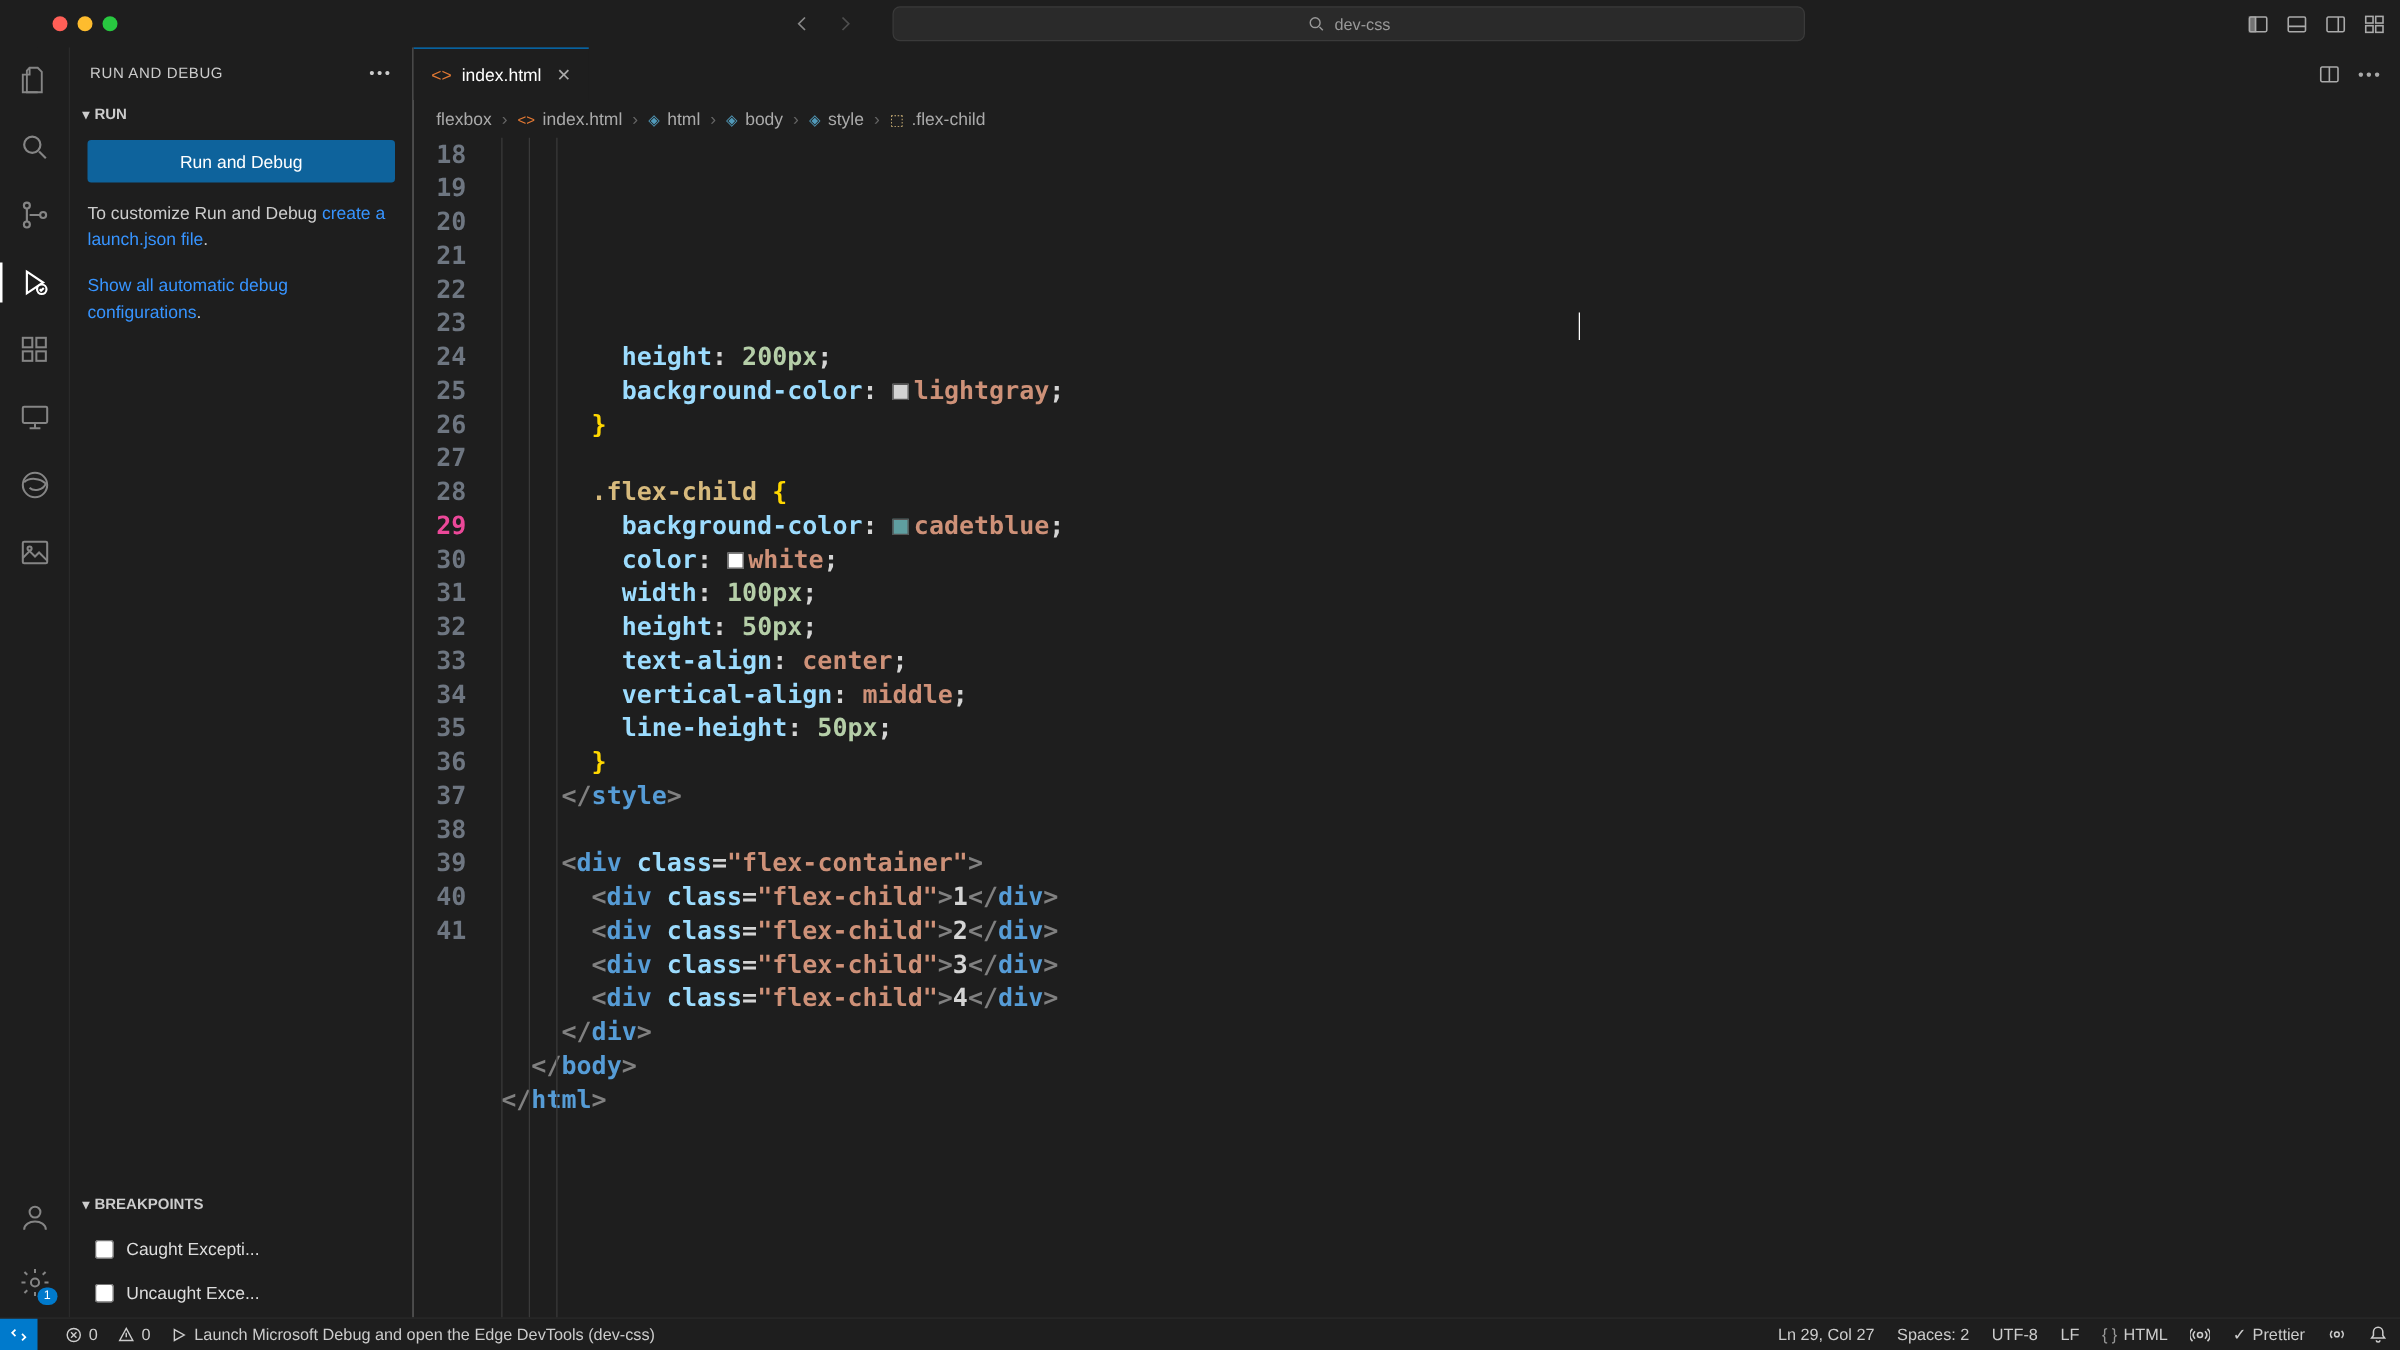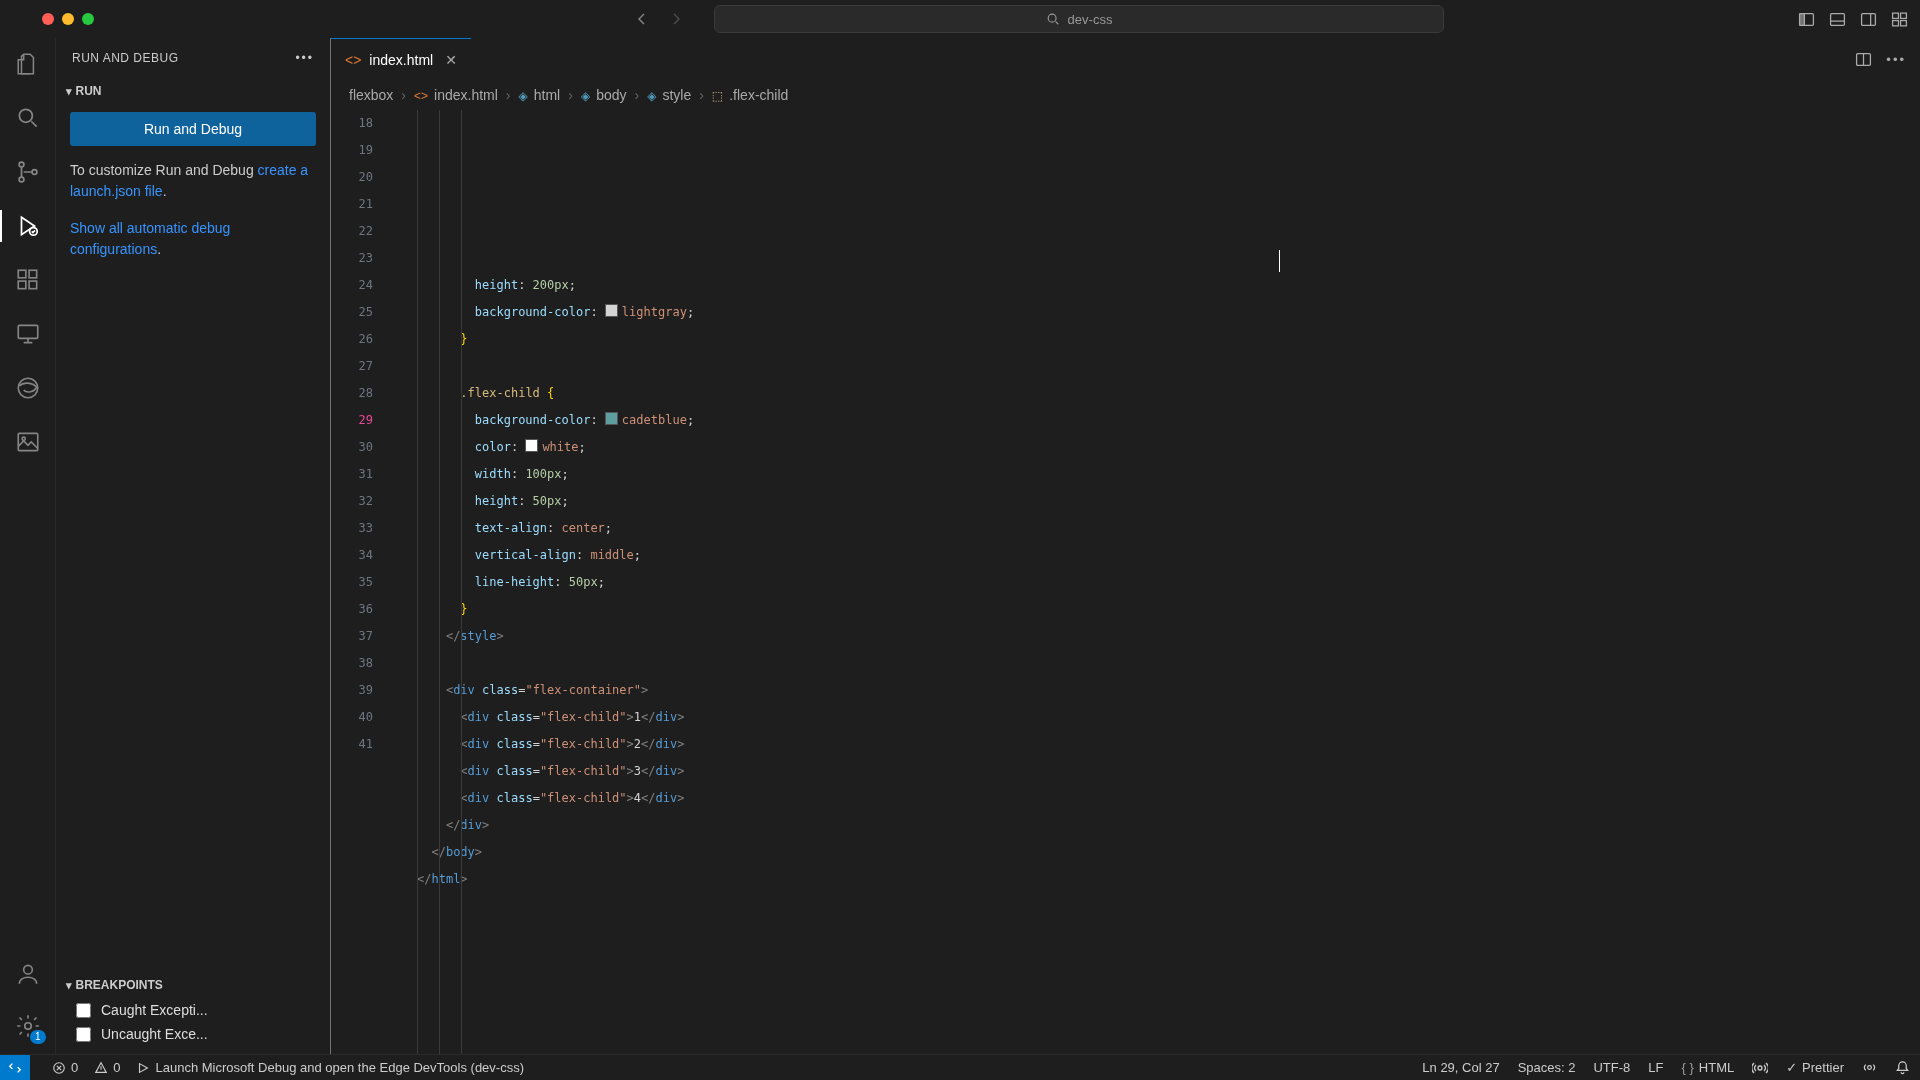--- a/index.html
+++ b/index.html
@@ -99,21 +99,21 @@
   border: none;
   border-radius: 3px;
   padding: 9px 12px;
   font-size: 14px;
   cursor: pointer;
   width: calc(100% - 28px);
 }
 .sidebar-text { padding: 0 14px; font-size: 14px; line-height: 1.5; color: #ccc; }
 .sidebar-text a { color: #3794ff; text-decoration: none; cursor:pointer; }
 .breakpoints-section { margin-top: auto; padding-bottom: 8px; }
-.bp-item { display:flex; align-items:center; gap:10px; padding:4px 20px; font-size:14px; color:#ddd; }
+.bp-item { display:flex; align-items:center; gap:10px; padding:4px 20px; font-size:14px; color:#ddd;margin-top:11px; }
 .bp-item input { width:15px; height:15px; }
 
 
 .editor-area { flex:1; display:flex; flex-direction:column; background:#1e1e1e; min-width:0; }
 .tabs-row { height: 42px; display:flex; align-items:stretch; background:#1e1e1e; }
 .tab {
   display:flex; align-items:center; gap:8px;
   padding: 0 14px;
   background:#1e1e1e;
   color:#fff;
@@ -129,24 +129,24 @@
   display:flex; align-items:center; gap:8px;
   padding: 0 18px;
   font-size: 14px;
   color:#aaa;
 }
 .breadcrumbs .crumb { display:flex; align-items:flex-end; gap:6px; }
 .breadcrumbs .sep { color:#666; }
 .bc-icon { font-size:12px; }
 
 
-.code-wrap { flex:1; display:flex; font-family: "SF Mono", Menlo, Consolas, monospace; font-size:12px; line-height:27px; overflow:hidden; position:relative; }
+.code-wrap { flex:1; display:flex; font-family: "SF Mono", Menlo, Consolas, monospace; font-size:20px; line-height:27px; overflow:hidden; position:relative;font-weight:bold; }
 .gutter { width: 70px; text-align:right; padding-right: 28px; color:#6e7681; user-select:none; }
 .gutter .active-ln { color:#ec4899; }
-.code-lines { flex:1; white-space:pre; color:#d4d4d4; position:relative; padding-left: 0; margin-left: 16px; }
+.code-lines { flex:1; white-space:pre; color:#d4d4d4; position:relative; padding-left: 0; }
 .indent-guide { position:absolute; top:0; bottom:0; width:1px; background:#3a3a3a; }
 .cursor-caret { position:absolute; width:1px; height:22px; background:#fff; }
 
 
 .c-prop { color:#9cdcfe; }
 .c-num { color:#b5cea8; }
 .c-punct { color:#d4d4d4; }
 .c-sel { color:#d7ba7d; }
 .c-brace { color:#ffd700; }
 .c-tag { color:#569cd6; }

